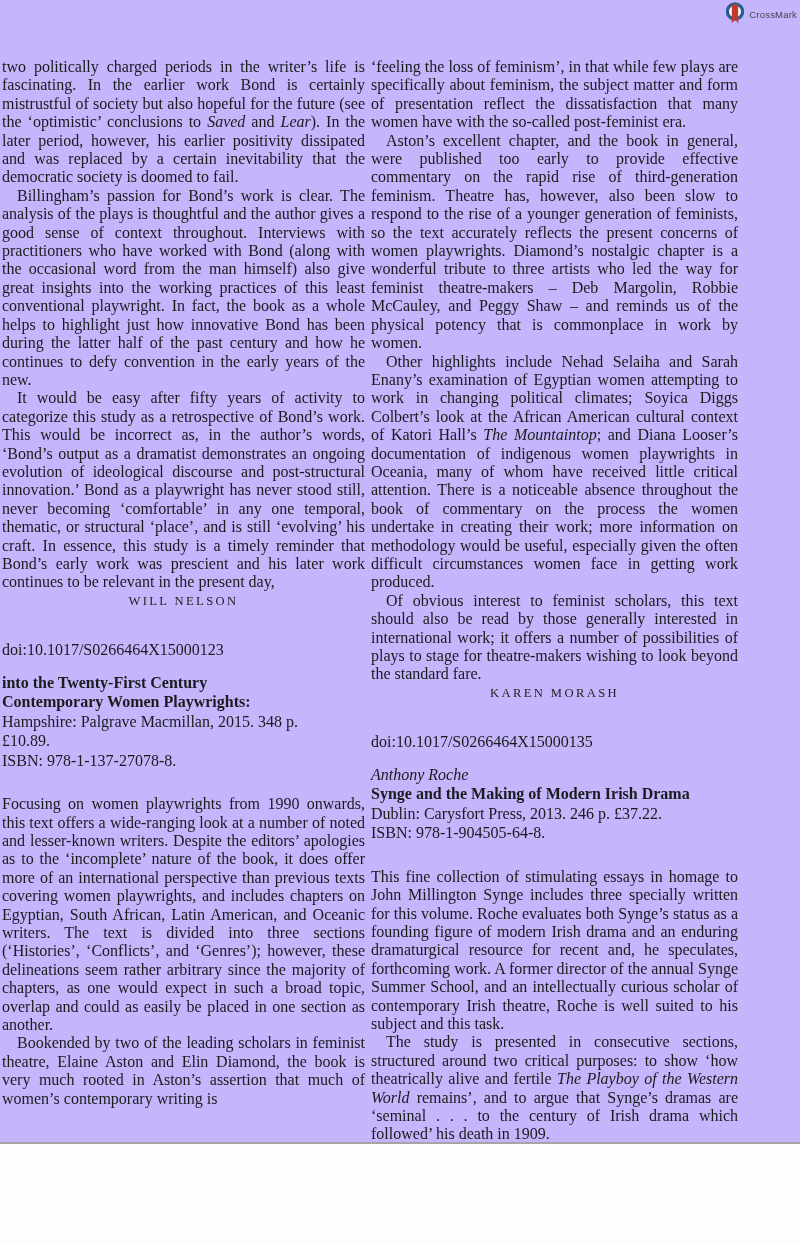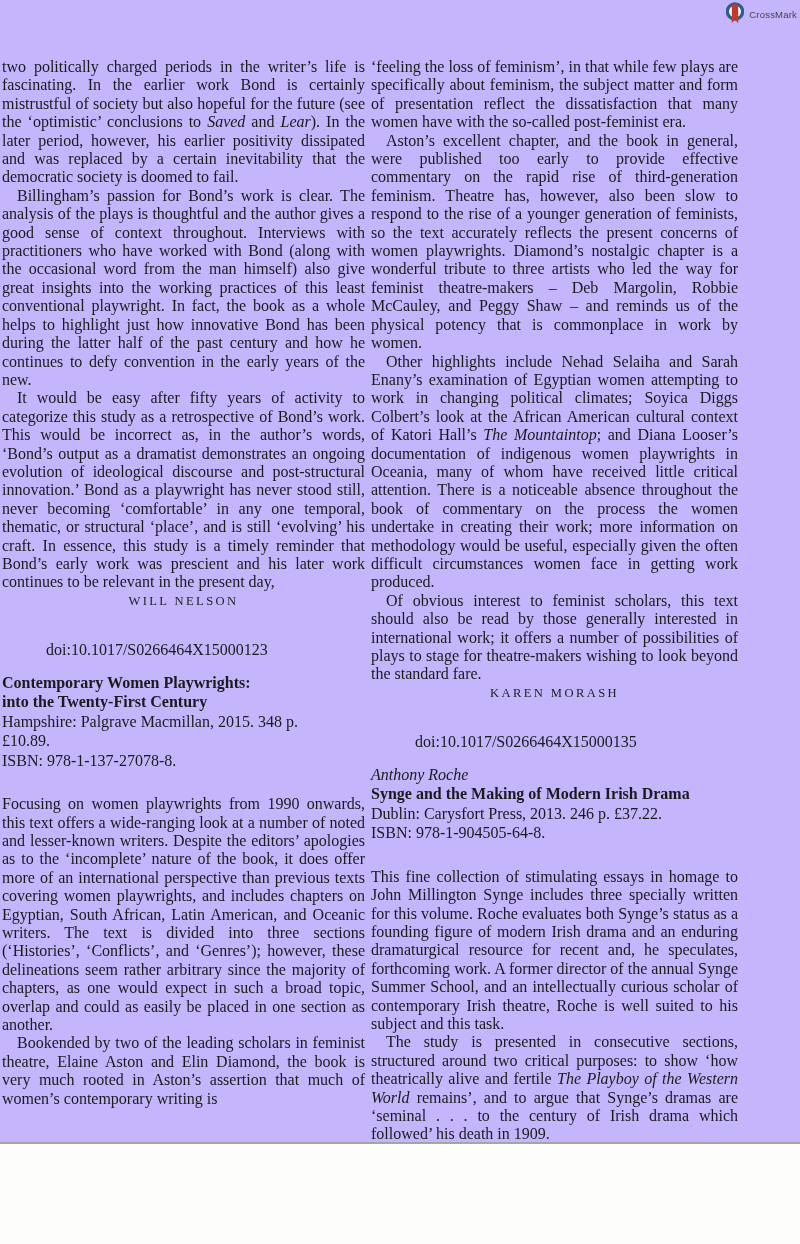--- a/index.html
+++ b/index.html
@@ -12,21 +12,21 @@
   .content{position:absolute;top:58px;left:2px;display:flex;gap:6px;}
   .col{text-align:justify;font-size:16px;line-height:18.4px;}
   .col-left{width:363px;}
   .col-right{width:367px;}
 
   p.body-para{margin:0;}
   p.indent{text-indent:15px;}
   p.after-heading{margin-top:25px;}
 
   .reviewer{text-align:center;font-size:12.6px;letter-spacing:2.4px;color:#222;line-height:18.4px;}
-  .doi{margin-top:30px;line-height:19.5px;margin-left:44px;}
+  .doi{margin-top:30px;line-height:19.5px;}
   .book-heading{margin-top:13px;line-height:19.5px;}
   .editors{font-style:italic;}
   .book-title{font-weight:bold;}
 
   .page-number{position:absolute;left:2px;top:1220px;font-size:17px;color:#1b1b1b;}
   .bottom-rule{position:absolute;left:0;right:0;bottom:0;height:2px;background:#a5a5a5;}
 </style>
 </head>
 <body>
 
@@ -42,22 +42,22 @@
 
   <div class="content">
 
     <div class="col col-left">
       <p class="body-para">two politically charged periods in the writer’s life is fascinating. In the earlier work Bond is certainly mistrustful of society but also hopeful for the future (see the ‘optimistic’ conclusions to <i>Saved</i> and <i>Lear</i>). In the later period, however, his earlier positivity dissipated and was replaced by a certain inevitability that the democratic society is doomed to fail.</p>
       <p class="body-para indent">Billingham’s passion for Bond’s work is clear. The analysis of the plays is thoughtful and the author gives a good sense of context throughout. Interviews with practitioners who have worked with Bond (along with the occasional word from the man himself) also give great insights into the working practices of this least conventional playwright. In fact, the book as a whole helps to highlight just how innovative Bond has been during the latter half of the past century and how he continues to defy convention in the early years of the new.</p>
       <p class="body-para indent">It would be easy after fifty years of activity to categorize this study as a retrospective of Bond’s work. This would be incorrect as, in the author’s words, ‘Bond’s output as a dramatist demonstrates an ongoing evolution of ideological discourse and post-structural innovation.’ Bond as a playwright has never stood still, never becoming ‘comfortable’ in any one temporal, thematic, or structural ‘place’, and is still ‘evolving’ his craft. In essence, this study is a timely reminder that Bond’s early work was prescient and his later work continues to be relevant in the present day,</p>
       <div class="reviewer">WILL NELSON</div>
       <div class="doi">doi:10.1017/S0266464X15000123</div>
       <div class="book-heading">
+        <div class="book-title">into the Twenty-First Century</div>
         <div class="book-title">Contemporary Women Playwrights:</div>
-        <div class="book-title">into the Twenty-First Century</div>
         <div>Hampshire: Palgrave Macmillan, 2015. 348 p.</div>
         <div>£10.89.</div>
         <div>ISBN: 978-1-137-27078-8.</div>
       </div>
       <p class="body-para after-heading">Focusing on women playwrights from 1990 onwards, this text offers a wide-ranging look at a number of noted and lesser-known writers. Despite the editors’ apologies as to the ‘incomplete’ nature of the book, it does offer more of an international perspective than previous texts covering women playwrights, and includes chapters on Egyptian, South African, Latin American, and Oceanic writers. The text is divided into three sections (‘Histories’, ‘Conflicts’, and ‘Genres’); however, these delineations seem rather arbitrary since the majority of chapters, as one would expect in such a broad topic, overlap and could as easily be placed in one section as another.</p>
       <p class="body-para indent">Bookended by two of the leading scholars in feminist theatre, Elaine Aston and Elin Diamond, the book is very much rooted in Aston’s assertion that much of women’s contemporary writing is</p>
     </div>
 
     <div class="col col-right">
       <p class="body-para">‘feeling the loss of feminism’, in that while few plays are specifically about feminism, the subject matter and form of presentation reflect the dissatisfaction that many women have with the so-called post-feminist era.</p>

